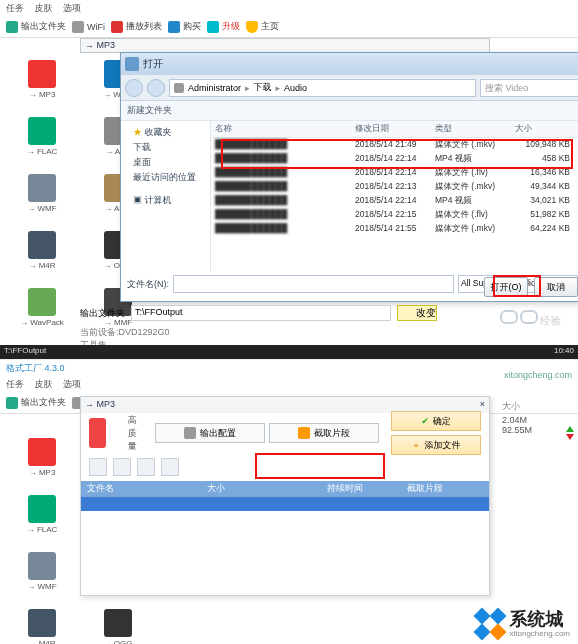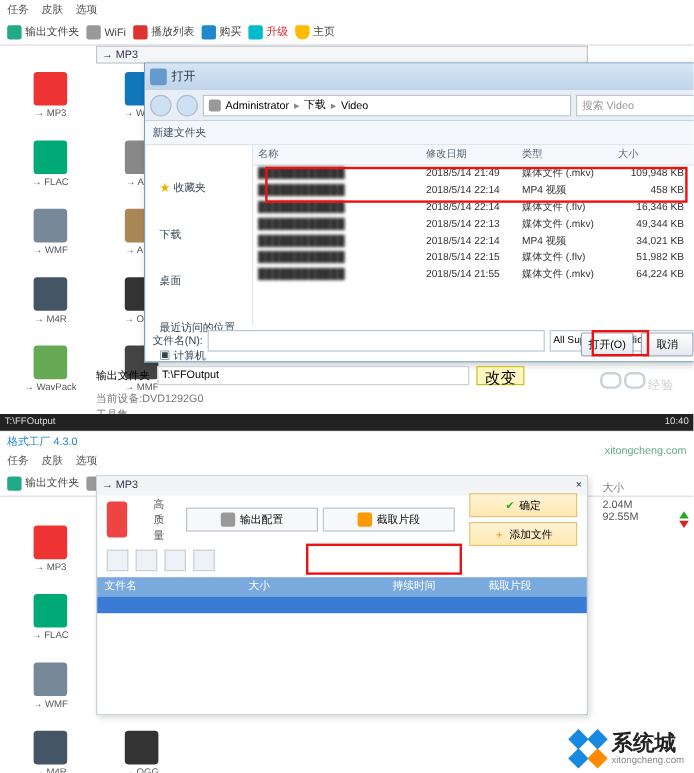--- a/index.html
+++ b/index.html
@@ -36,39 +36,39 @@
   .opendlg .titlebar { height:22px; background:linear-gradient(#d7e5f5,#c0d4ea); display:flex; align-items:center; padding:0 4px; font-size:10px; color:#234; }
   .opendlg .titlebar .tico { width:14px;height:14px;background:#69c;border-radius:2px;margin-right:4px;}
   .opendlg .nav { height:26px; background:#e9eef5; border-bottom:1px solid #c7d3e0; display:flex; align-items:center; gap:4px; padding:0 4px; }
   .navbtn { width:18px;height:18px;border-radius:50%;background:#cfe0f2;border:1px solid #a8c0d8;}
   .crumb { flex:1; height:18px; background:#fff; border:1px solid #b8c8d8; font-size:9px; padding:2px 4px; display:flex; gap:4px; align-items:center; }
   .crumb .sep{color:#888;}
   .search { width:100px; height:18px; background:#fff; border:1px solid #b8c8d8; font-size:9px; padding:2px 4px; color:#999;}
   .orgbar { height:20px; background:#f4f7fb; border-bottom:1px solid #dde5ee; font-size:9px; color:#456; padding:3px 6px;}
   .opendlg .body { display:flex; height:150px; }
   .tree { width:90px; border-right:1px solid #e0e6ee; padding:4px; font-size:9px; color:#345; }
-  .tree .node{ padding:1px 0 1px 8px;margin-top:24px; }
+  .tree .node{ padding:1px 0 1px 8px; }
   .tree .star{color:#e8b000;}
   .filelist { flex:1; overflow:hidden; }
   .fl-head, .fl-row { display:grid; grid-template-columns: 140px 80px 80px 55px; font-size:8.5px; }
   .fl-head { background:#f6f8fb; color:#567; border-bottom:1px solid #e0e6ee; padding:2px 4px;}
   .fl-row { padding:1px 4px; color:#333; }
   .fl-row .n{ white-space:nowrap; overflow:hidden; text-overflow:clip; filter:blur(1.2px); } 
   
   .opendlg .rb-inner { position:absolute; border:2px solid #e11; left:100px; top:86px; width:352px; height:30px; pointer-events:none;}
   .opendlg .rb-open  { position:absolute; border:2px solid #e11; left:372px; top:222px; width:48px; height:22px; pointer-events:none;}
   .fnlabel{color:#345;}
   .fncombo{ flex:1; height:18px; border:1px solid #b8c8d8; background:#fff;}
   .filtercombo{ width:120px; height:18px; border:1px solid #b8c8d8; font-size:8.5px; padding:2px;}
   .opendlg .btnrow{ position:absolute; right:6px; bottom:4px; display:flex; gap:6px;}
   .win7btn{ min-width:44px; height:20px; background:linear-gradient(#fefefe,#e6e9ee); border:1px solid #9aa7b5; font-size:9px; border-radius:2px; }
   
   .outbar { position:absolute; left:80px; top:304px; width:500px; height:18px; font-size:9px; display:flex; align-items:center; gap:6px; }
   .outbar .combo{ width:260px; height:16px; border:1px solid #c8d0d8; background:#fff; font-size:9px; padding:1px 3px; }
-  .outbar .chg{ width:40px; height:16px; border:1px solid #c8c028; background:#fff6c0; font-size:13px;}
+  .outbar .chg{ width:40px; height:16px; border:1px solid #c8c028; background:#fff6c0; font-size:10px;text-align:right;}
   
   .meta { position:absolute; left:80px; top:326px; font-size:9px; color:#777; }
   .watermark { position:absolute; right:16px; top:310px; font-size:10px; color:#ccc; letter-spacing:1px; }
   .watermark .bub{ display:inline-block; width:18px;height:14px;border:2px solid #c9d2da;border-radius:6px;margin-right:2px;}
   .taskbar { position:absolute; left:0; bottom:0; width:100%; height:14px; background:#222; color:#ddd; font-size:8px; padding:1px 4px; display:flex; justify-content:space-between; }
   
   
   .shot2 { height:284px; }
   .mp3big { position:absolute; left:80px; top:36px; width:410px; height:200px; background:#fff; border:1px solid #c9d1d9; box-shadow:2px 2px 5px rgba(0,0,0,.15); }
   .mp3big .tbar{ height:16px; background:#f2f4f6; font-size:9px; padding:2px 4px; color:#335; display:flex; justify-content:space-between;}
@@ -187,21 +187,21 @@
     </div>
     <div class="nav">
       <span class="navbtn"></span>
       <span class="navbtn"></span>
       <div class="crumb">
         <span class="tb-ico ico-grey" style="width:10px;height:10px"></span>
         <span>Administrator</span>
           <span class="sep">▸</span>
         <span>下载</span>
           <span class="sep">▸</span>
-        <span>Video</span>
+        <span>Audio</span>
       </div>
       <div class="search">搜索 Video</div>
     </div>
     <div class="orgbar">新建文件夹</div>
     <div class="body">
       <div class="tree">
         <div class="node"><span class="star">★</span> <span>收藏夹</span></div>
         <div class="node">下载</div>
         <div class="node">桌面</div>
         <div class="node">最近访问的位置</div>

